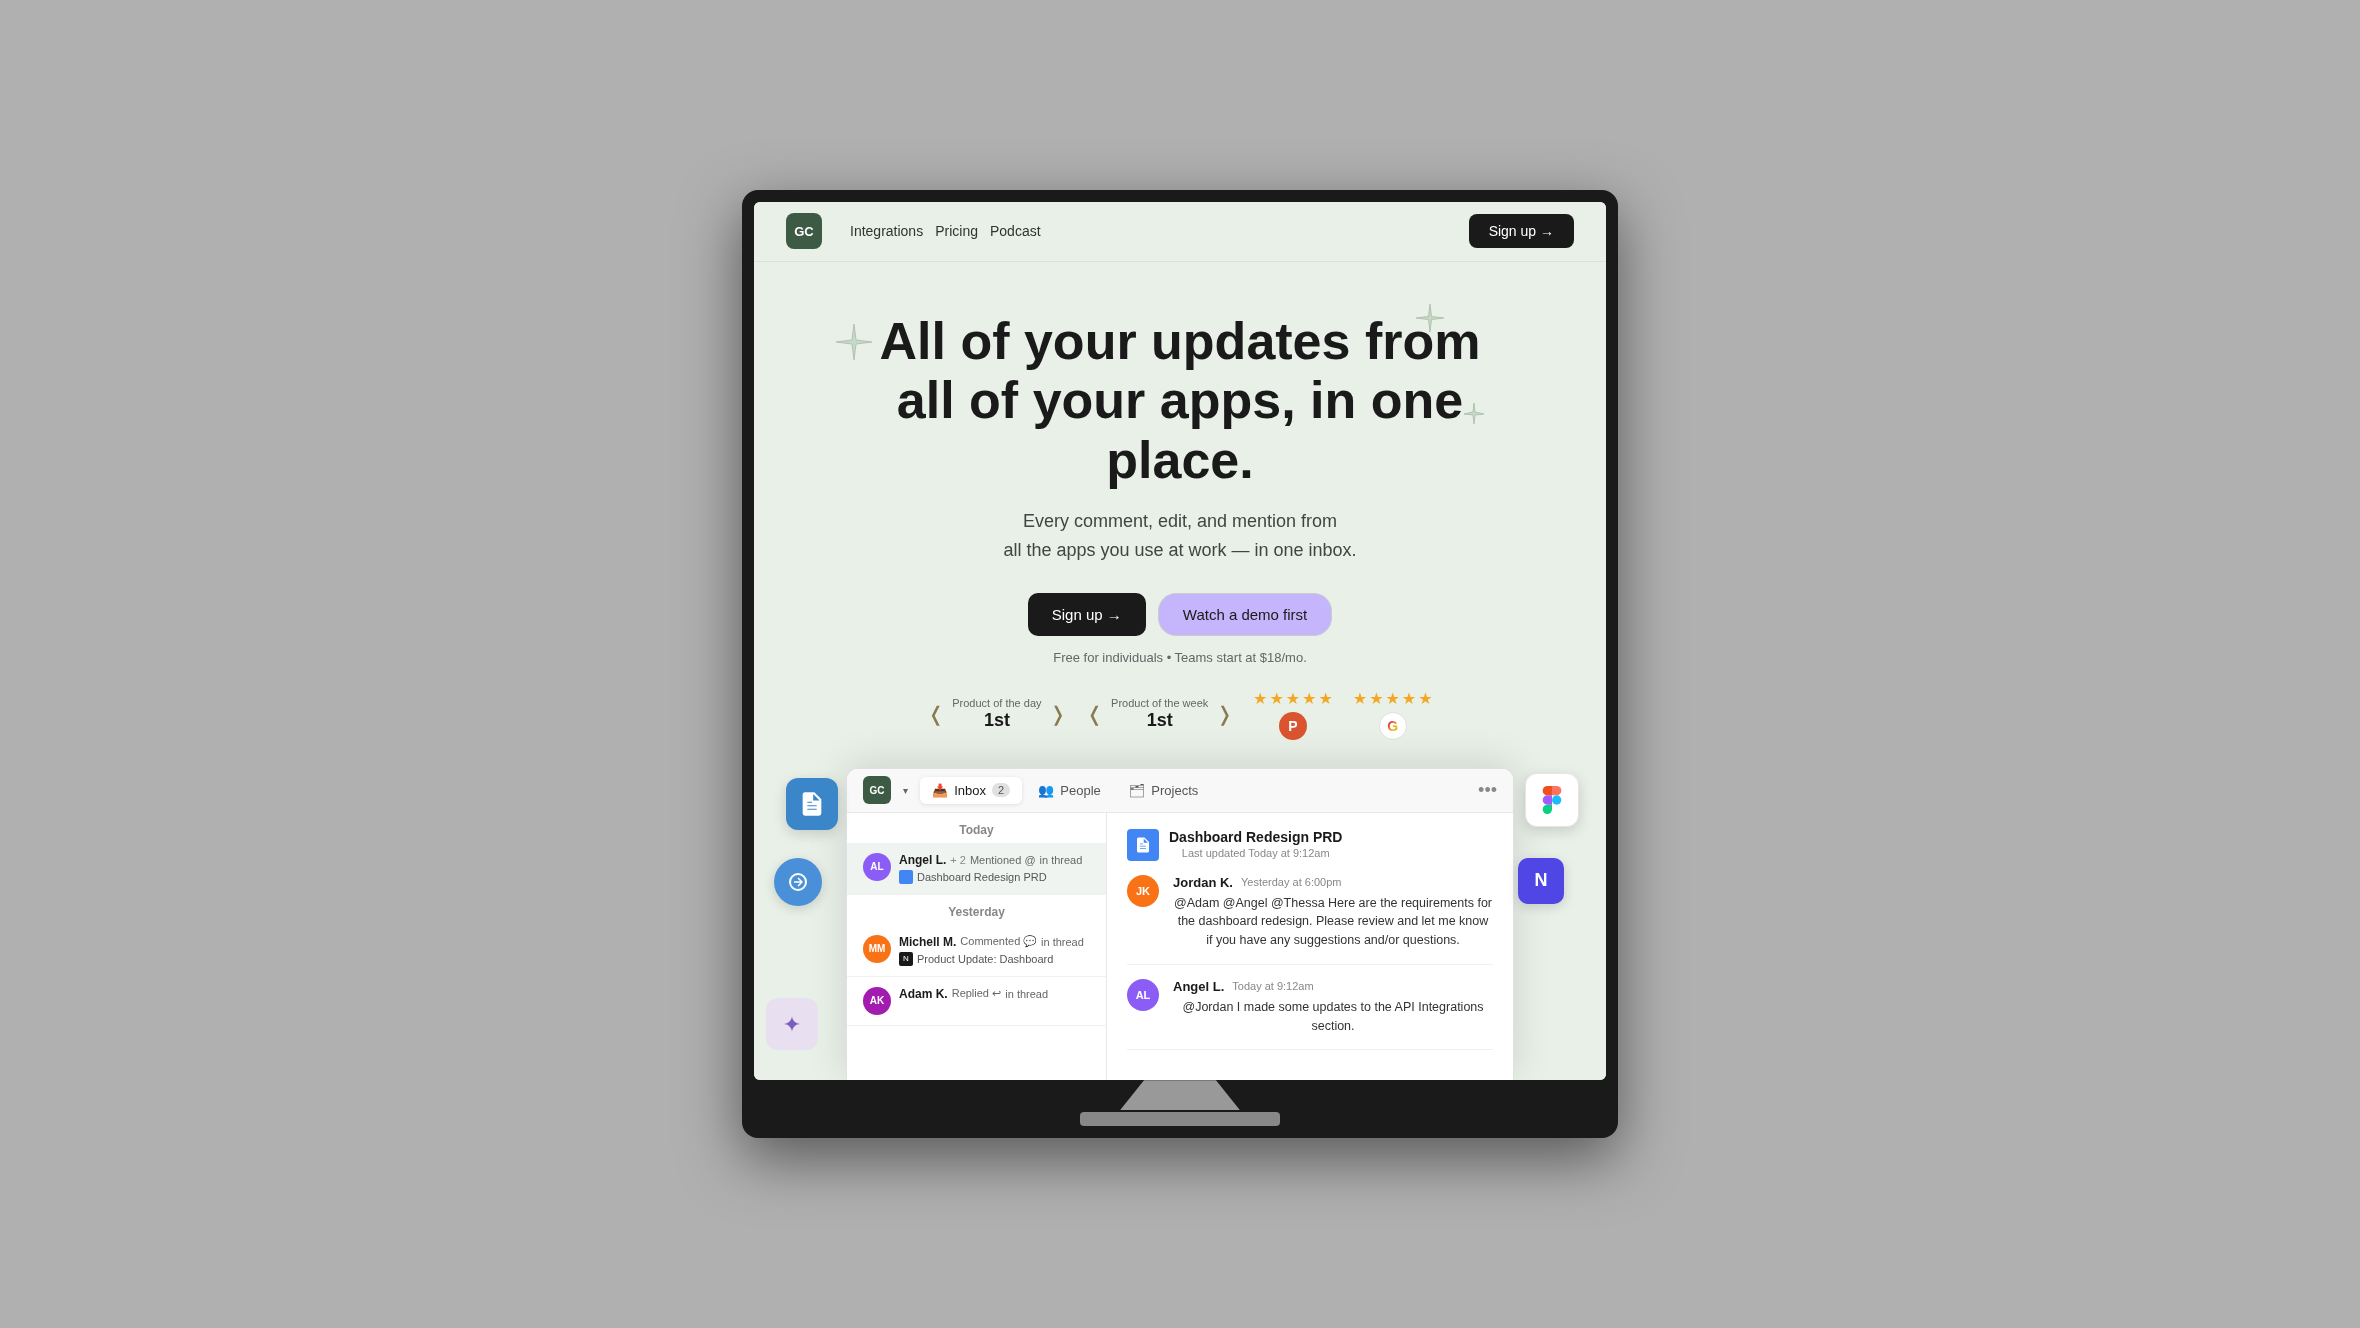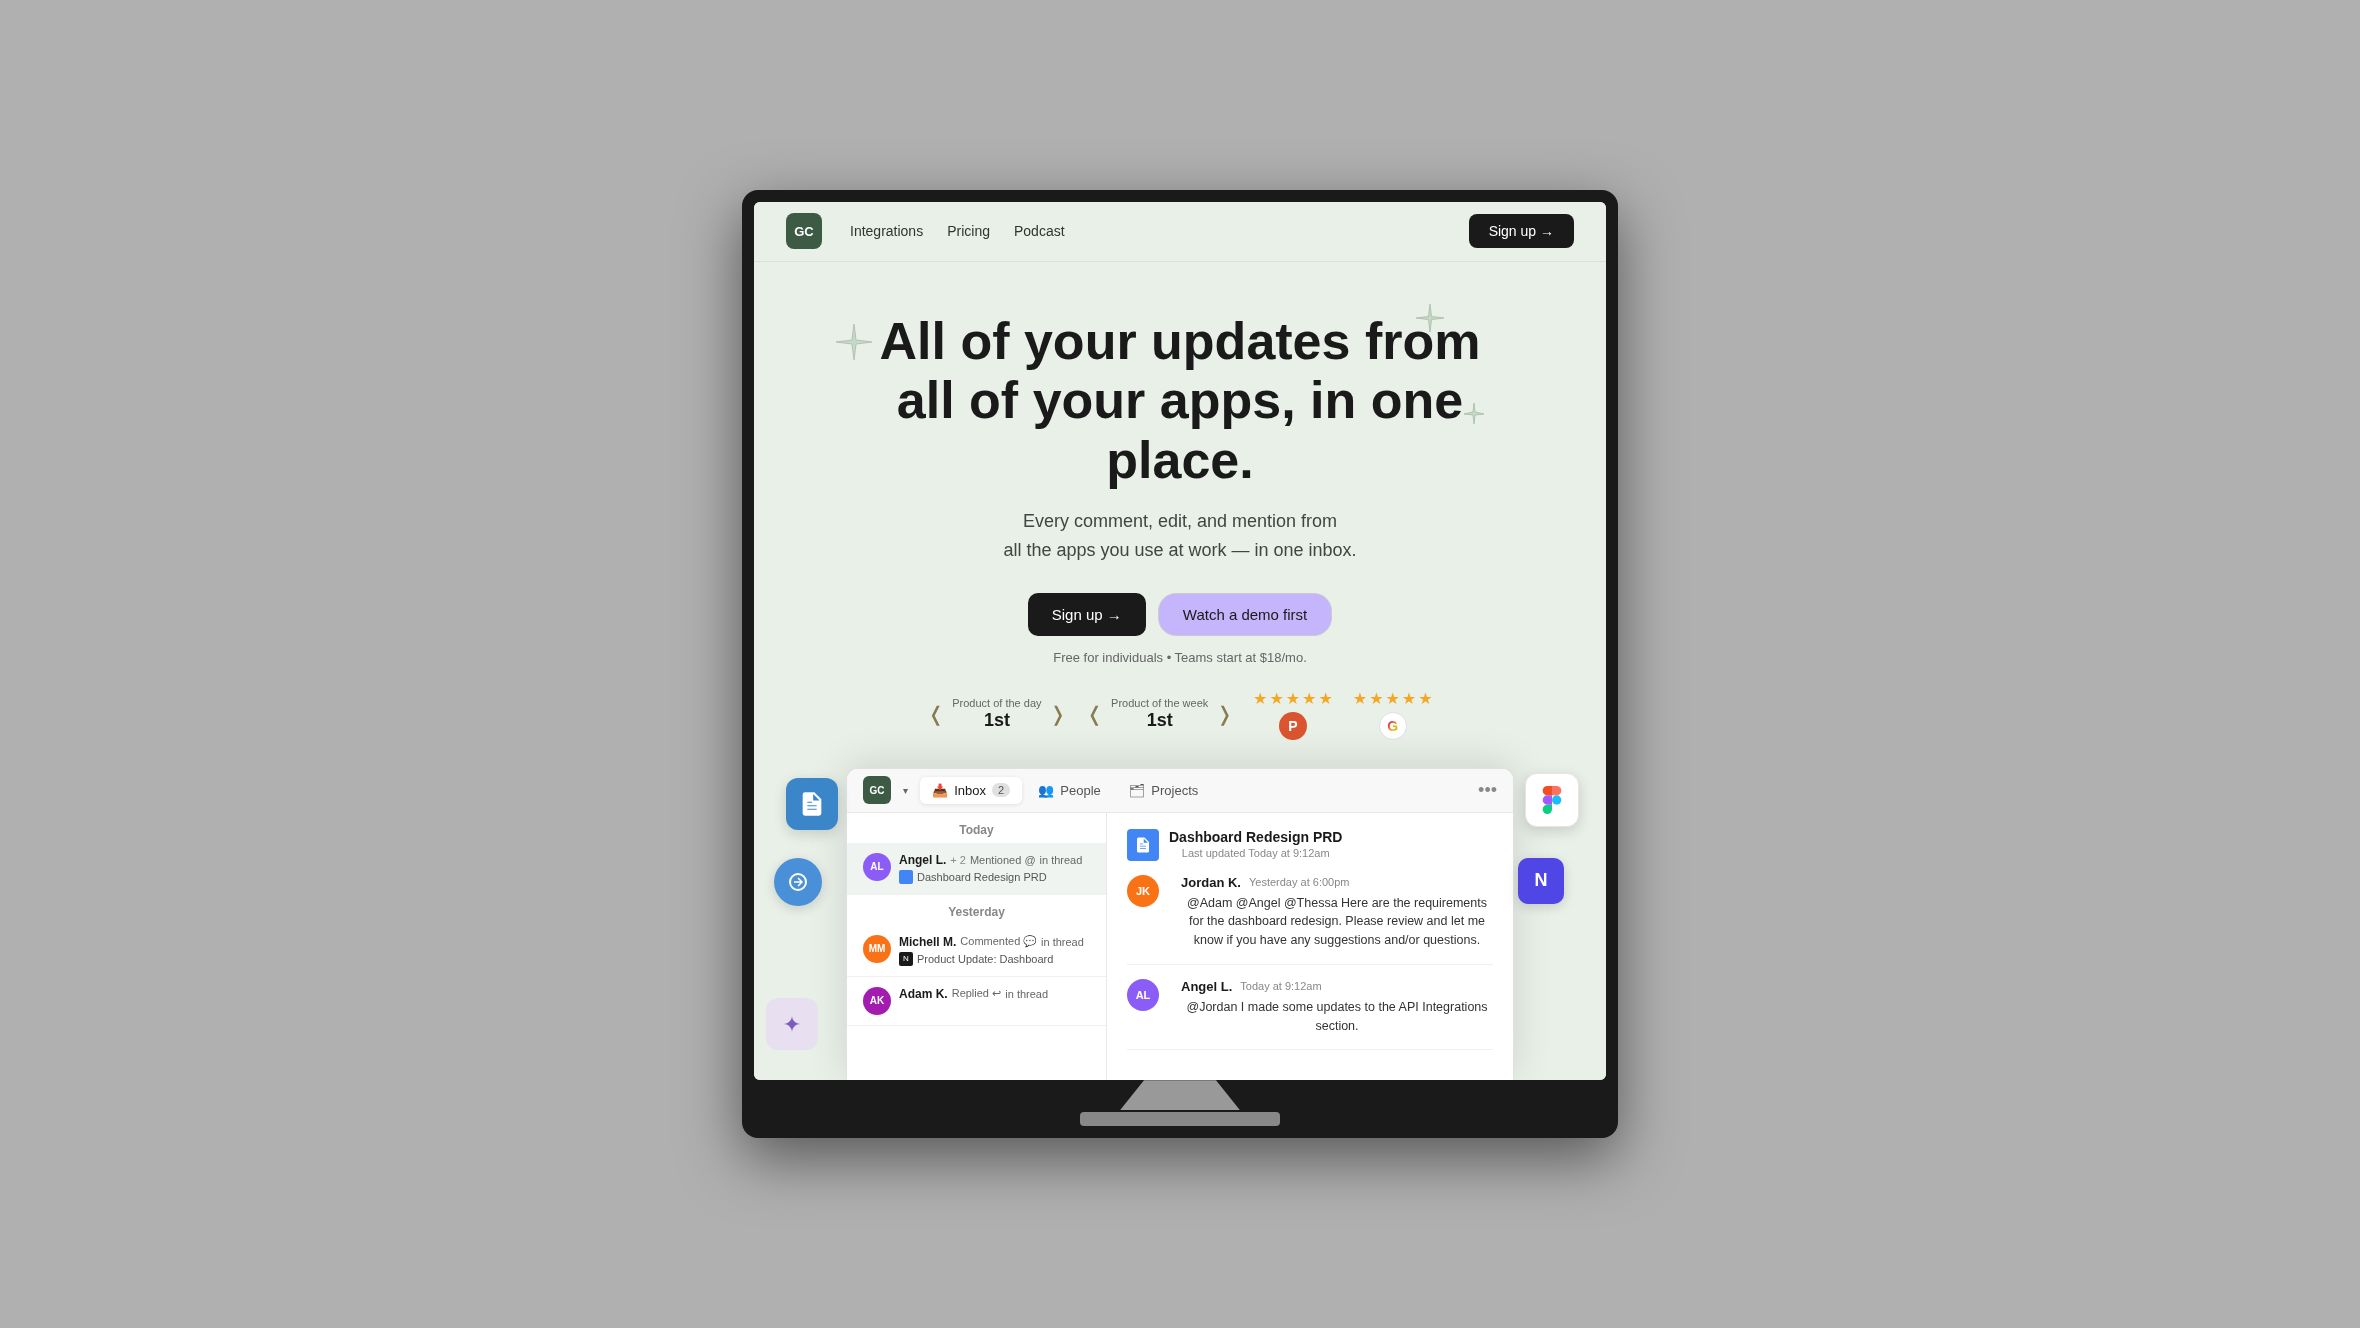--- a/index.html
+++ b/index.html
@@ -41,21 +41,21 @@
       align-items: center;
       justify-content: center;
       color: white;
       font-weight: 700;
       font-size: 13px;
       margin-right: 28px;
       flex-shrink: 0;
     }
     .nav-links {
       display: flex;
-      gap: 24px;
+      gap: 12px;
       flex: 1;
     }
     .nav-link {
       font-size: 14px;
       color: #333;
       cursor: pointer;
       text-decoration: none;
     }
     .nav-signup {
       background: #1a1a1a;
@@ -380,21 +380,21 @@
       font-weight: 600;
       color: #1a1a1a;
     }
     .detail-doc-meta {
       font-size: 11px;
       color: #888;
       margin-top: 2px;
     }
     .detail-message {
       display: flex;
-      gap: 22px;
+      gap: 14px;
       margin-bottom: 14px;
       padding-bottom: 14px;
       border-bottom: 1px solid #f0f0f0;
     }
     .detail-avatar {
       width: 32px;
       height: 32px;
       border-radius: 50%;
       flex-shrink: 0;
       display: flex;

